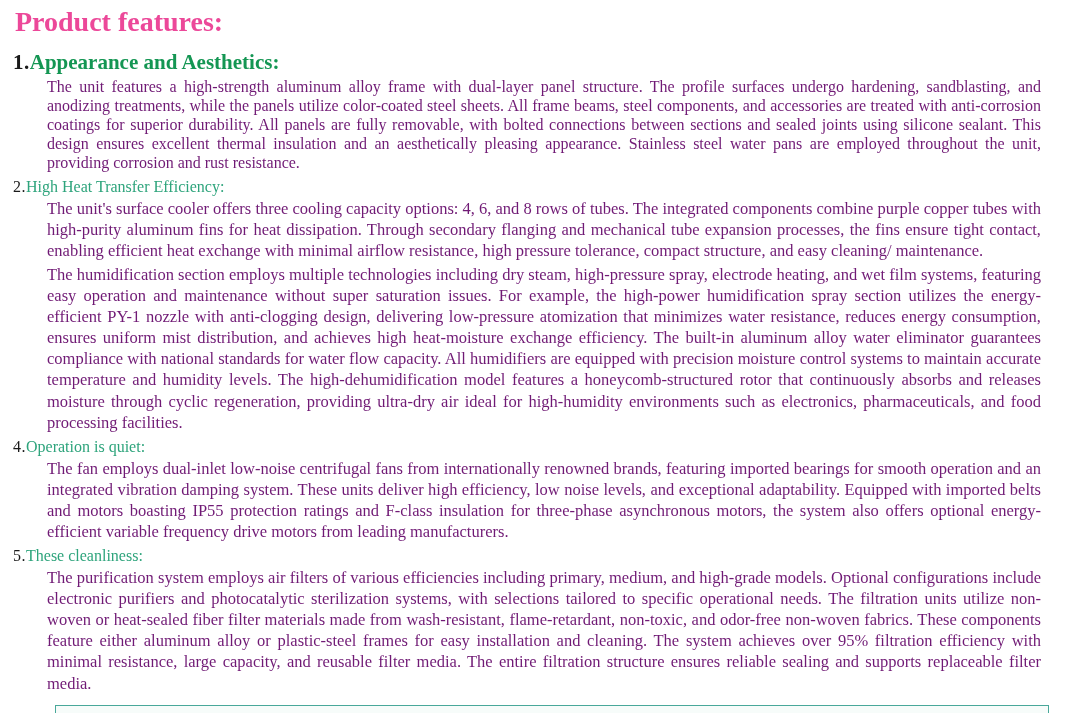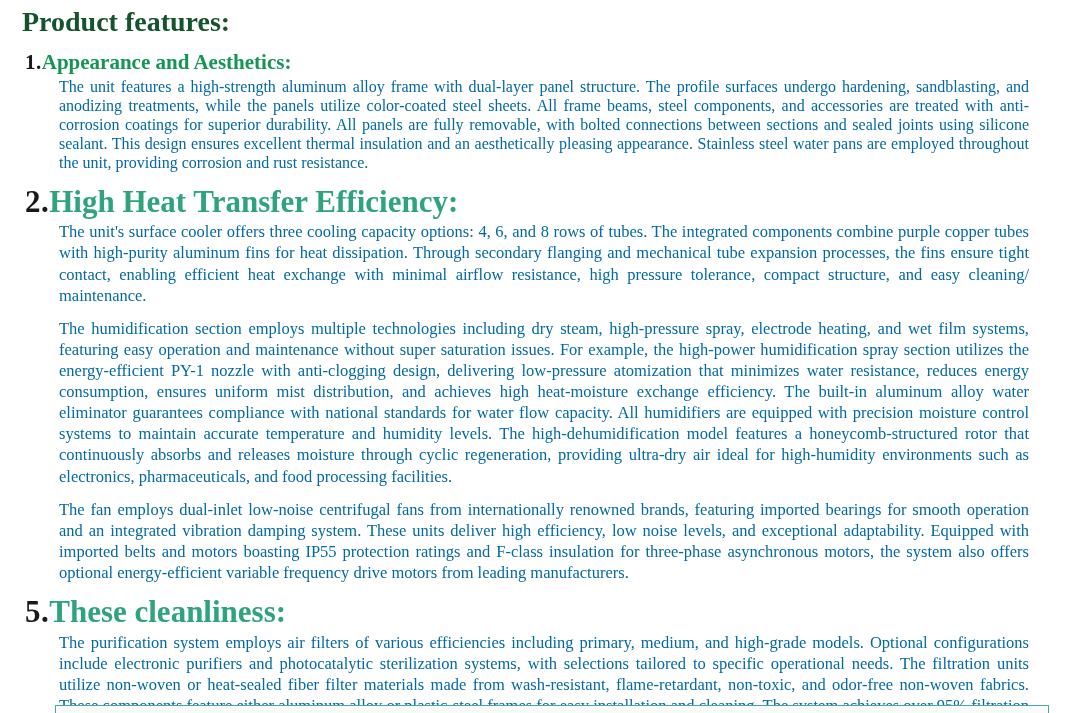--- a/index.html
+++ b/index.html
@@ -14,52 +14,52 @@
     overflow: hidden;
     background: #ffffff;
     font-family: "Liberation Serif", "DejaVu Serif", serif;
     color: #1c1c1c;
     box-sizing: border-box;
     padding: 6px 36px 0 13px;
   }
   .page-title {
     font-size: 28px;
     font-weight: bold;
-    color: #14532d;
-    margin: 0 0 13px 9px;
+    color: #ec4899;
+    margin: 0 0 13px 2px;
     line-height: 1.15;
   }
-  .feature-section { margin: 12px; }
+  .feature-section { margin: 0; }
   .section-heading {
     font-weight: normal;
     margin: 5px 0 2px 0;
     line-height: 1.12;
   }
   .section-heading .num {
     color: #1a1a1a;
     letter-spacing: 0.5px;
   }
   .section-heading .head-text {
     color: #2ea47c;
   }
   
   .feature-section.heading-bold .section-heading {
     font-size: 21px;
     font-weight: bold;
     margin: 6px 0 2px 0;
   }
   .feature-section.heading-bold .head-text { color: #149653; }
-  .feature-section:not(.heading-bold) .section-heading { font-size: 31px; font-weight: bold; }
+  .feature-section:not(.heading-bold) .section-heading { font-size: 16px; }
 
   .section-body {
     margin: 0 0 3px 34px;
     font-size: 16.5px;
     line-height: 1.28;
     text-align: justify;
-    color: #0369a1;
+    color: #701a75;
   }
   .feature-section.tight .section-body {
     font-size: 16px;
     line-height: 1.2;
   }
   .selection-highlight {
     position: absolute;
     left: 55px;
     right: 28px;
     bottom: -3px;
@@ -82,20 +82,21 @@
   <section class="feature-section">
     <h2 class="section-heading"><span class="num">2.</span><span class="head-text">High Heat Transfer Efficiency:</span></h2>
     <p class="section-body">The unit's surface cooler offers three cooling capacity options: 4, 6, and 8 rows of tubes. The integrated components combine purple copper tubes with high-purity aluminum fins for heat dissipation. Through secondary flanging and mechanical tube expansion processes, the fins ensure tight contact, enabling efficient heat exchange with minimal airflow resistance, high pressure tolerance, compact structure, and easy cleaning/ maintenance.</p>
   </section>
 
   <section class="feature-section">
     <p class="section-body">The humidification section employs multiple technologies including dry steam, high-pressure spray, electrode heating, and wet film systems, featuring easy operation and maintenance without super saturation issues. For example, the high-power humidification spray section utilizes the energy-efficient PY-1 nozzle with anti-clogging design, delivering low-pressure atomization that minimizes water resistance, reduces energy consumption, ensures uniform mist distribution, and achieves high heat-moisture exchange efficiency. The built-in aluminum alloy water eliminator guarantees compliance with national standards for water flow capacity. All humidifiers are equipped with precision moisture control systems to maintain accurate temperature and humidity levels. The high-dehumidification model features a honeycomb-structured rotor that continuously absorbs and releases moisture through cyclic regeneration, providing ultra-dry air ideal for high-humidity environments such as electronics, pharmaceuticals, and food processing facilities.</p>
   </section>
 
   <section class="feature-section">
+    <h2 class="section-heading"><span class="num">4.</span><span class="head-text">Operation is quiet:</span></h2>
     <p class="section-body">The fan employs dual-inlet low-noise centrifugal fans from internationally renowned brands, featuring imported bearings for smooth operation and an integrated vibration damping system. These units deliver high efficiency, low noise levels, and exceptional adaptability. Equipped with imported belts and motors boasting IP55 protection ratings and F-class insulation for three-phase asynchronous motors, the system also offers optional energy-efficient variable frequency drive motors from leading manufacturers.</p>
   </section>
 
   <section class="feature-section">
     <h2 class="section-heading"><span class="num">5.</span><span class="head-text">These cleanliness:</span></h2>
     <p class="section-body">The purification system employs air filters of various efficiencies including primary, medium, and high-grade models. Optional configurations include electronic purifiers and photocatalytic sterilization systems, with selections tailored to specific operational needs. The filtration units utilize non-woven or heat-sealed fiber filter materials made from wash-resistant, flame-retardant, non-toxic, and odor-free non-woven fabrics. These components feature either aluminum alloy or plastic-steel frames for easy installation and cleaning. The system achieves over 95% filtration efficiency with minimal resistance, large capacity, and reusable filter media. The entire filtration structure ensures reliable sealing and supports replaceable filter media.</p>
   </section>
 
 </div>
   <div class="selection-highlight"></div>

